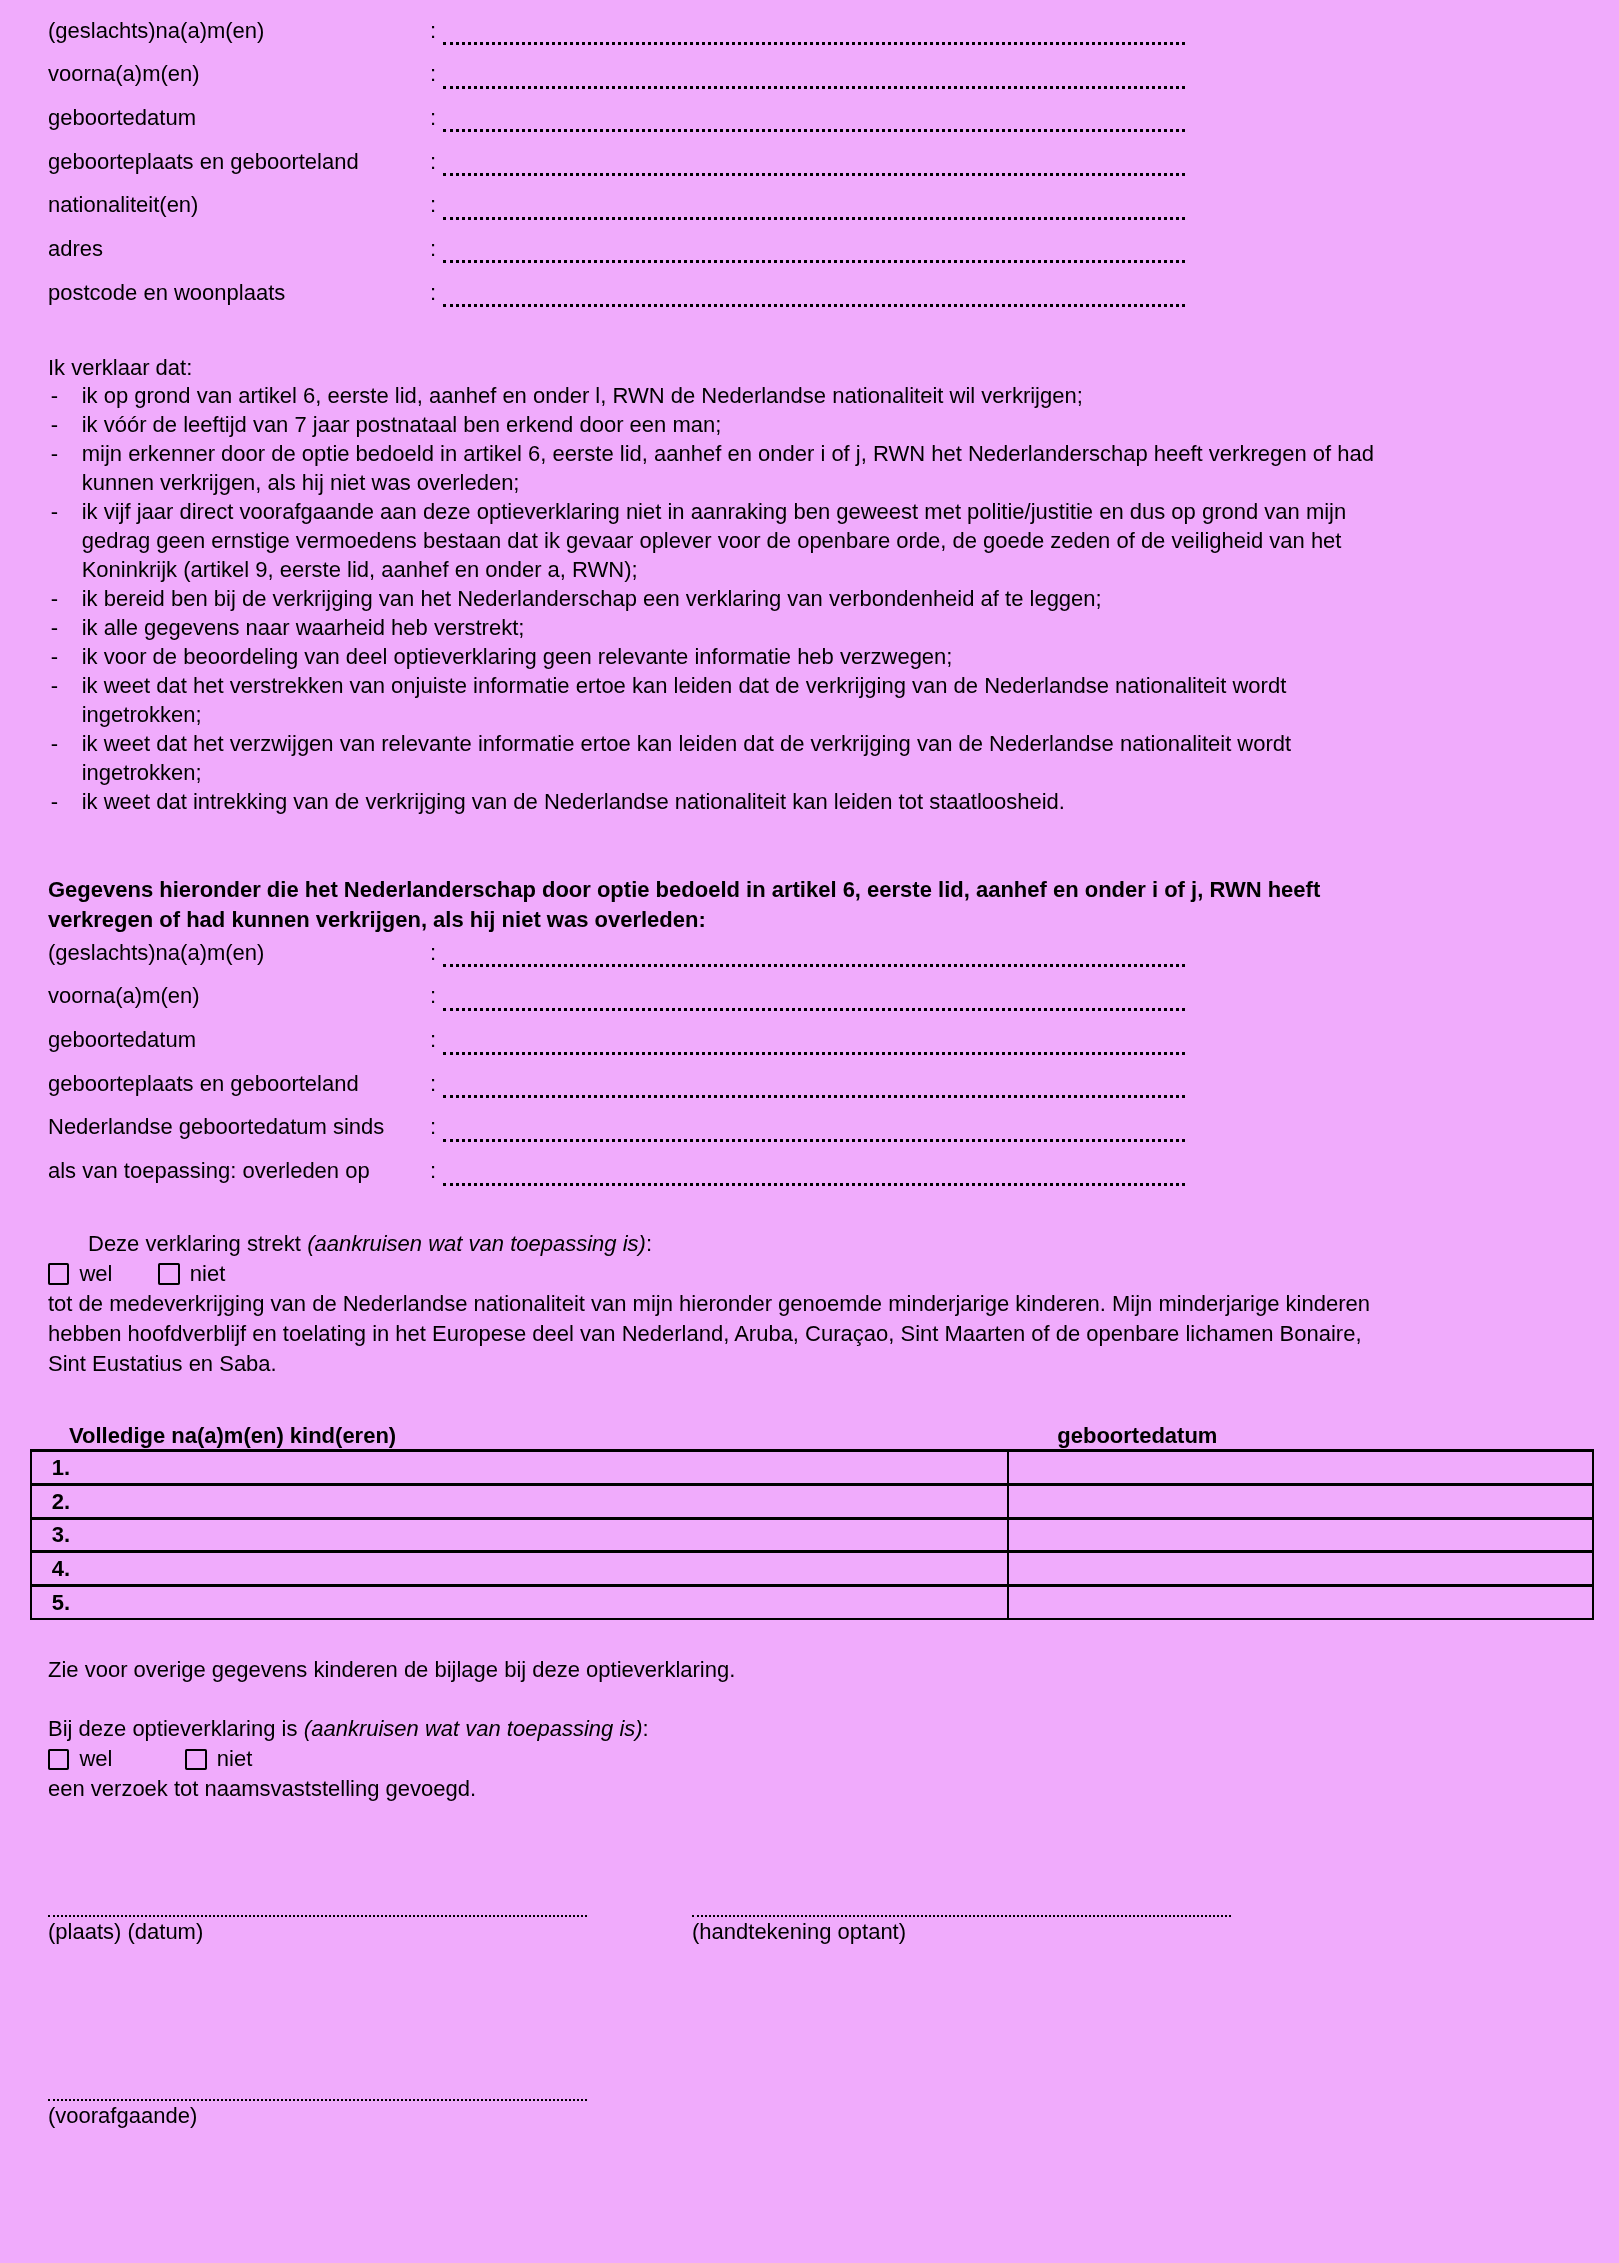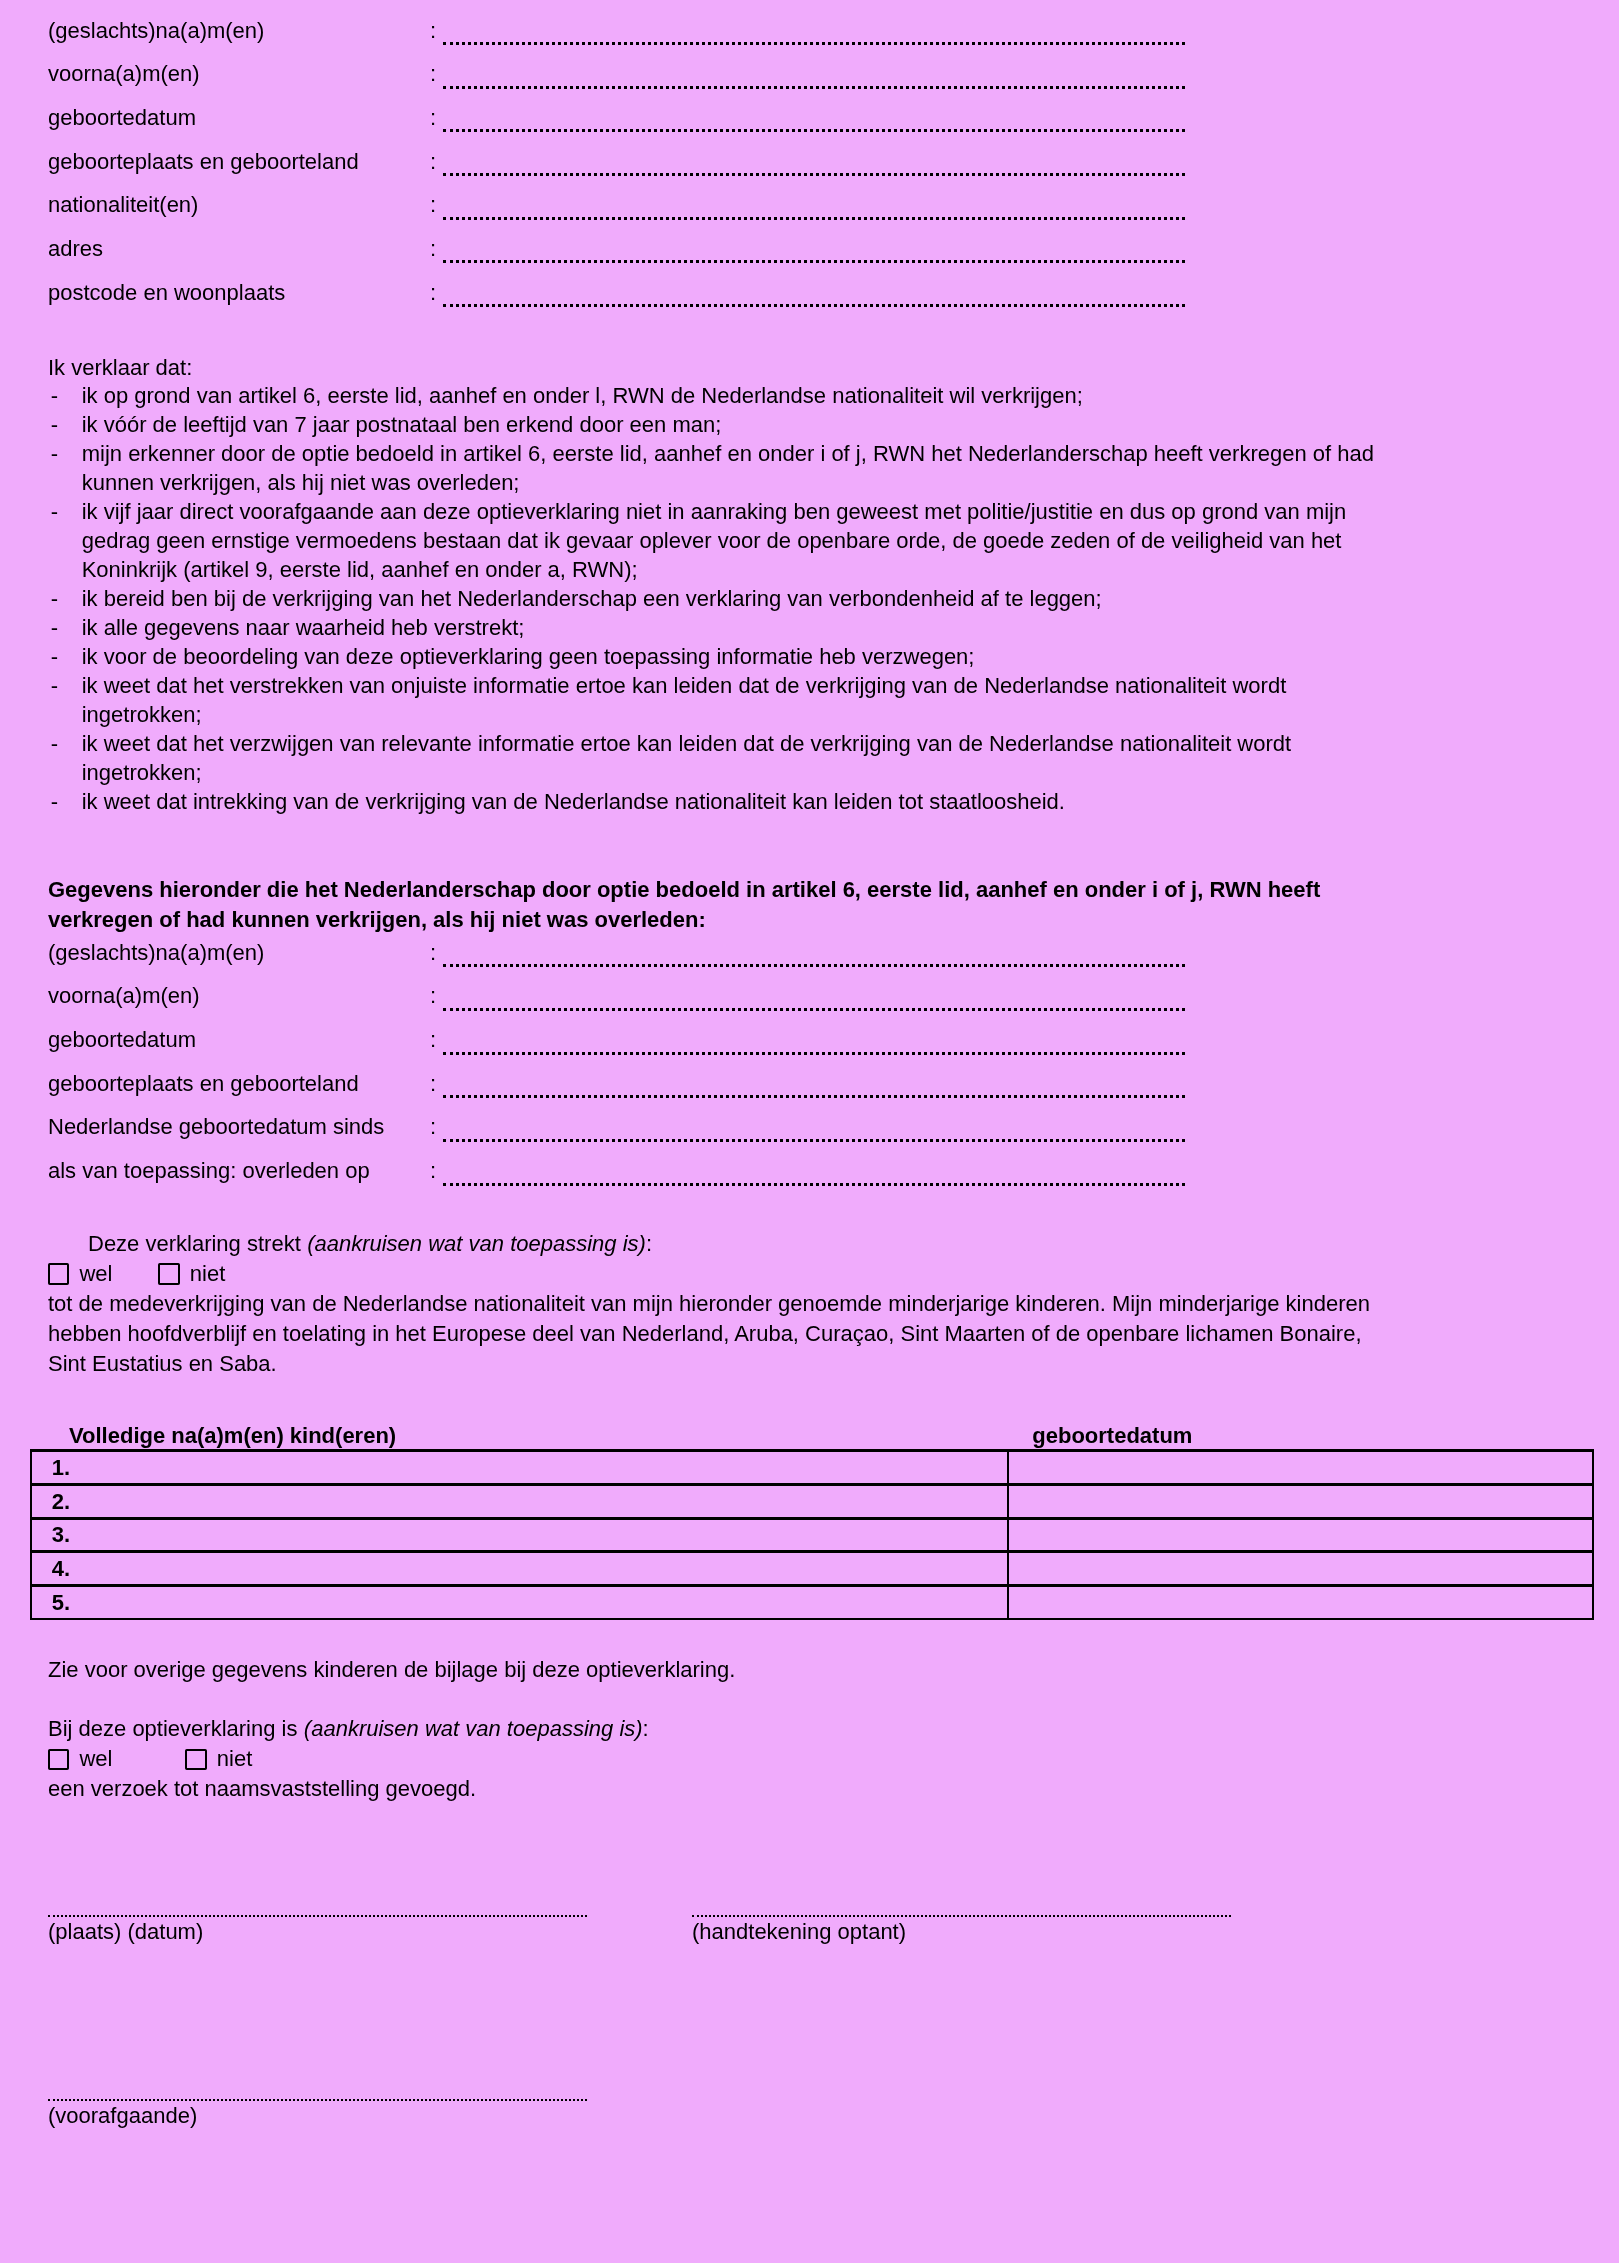--- a/index.html
+++ b/index.html
@@ -50,21 +50,21 @@
     border: 2.7px solid #000;
     border-radius: 1.8px;
     box-sizing: content-box;
     flex: none;
   }
   .cbx-label { margin-left: 10px; }
   .gap-a { margin-left: 46px; }
   .gap-b { margin-left: 73px; }
   .para { white-space: pre-line; line-height: 30px; }
   
-  .kids-header { display: flex; margin-top: 44px; line-height: 25.6px; font-weight: bold; }
+  .kids-header { display: flex; margin-top: 44px; line-height: 25.6px; font-weight: bold; gap: 25px; }
   .kids-header .h1 { width: 977px; flex: none; padding-left: 21px; box-sizing: border-box; }
   .kids-header .h2 { padding-left: 7.3px; }
   .kids-table {
     margin-left: -18.3px;
     width: 1564px;
     border-collapse: collapse;
     table-layout: fixed;
   }
   .kids-table td {
     border: 2.7px solid #000;
@@ -153,21 +153,21 @@
     <div class="bullet">
         <span class="dash">-</span>
         <div class="btext">ik bereid ben bij de verkrijging van het Nederlanderschap een verklaring van verbondenheid af te leggen;</div>
       </div>
     <div class="bullet">
         <span class="dash">-</span>
         <div class="btext">ik alle gegevens naar waarheid heb verstrekt;</div>
       </div>
     <div class="bullet">
         <span class="dash">-</span>
-        <div class="btext">ik voor de beoordeling van deze optieverklaring geen toepassing informatie heb verzwegen;</div>
+        <div class="btext">ik voor de beoordeling van deel optieverklaring geen relevante informatie heb verzwegen;</div>
       </div>
     <div class="bullet">
         <span class="dash">-</span>
         <div class="btext">ik weet dat het verstrekken van onjuiste informatie ertoe kan leiden dat de verkrijging van de Nederlandse nationaliteit wordt
 ingetrokken;</div>
       </div>
     <div class="bullet">
         <span class="dash">-</span>
         <div class="btext">ik weet dat het verzwijgen van relevante informatie ertoe kan leiden dat de verkrijging van de Nederlandse nationaliteit wordt
 ingetrokken;</div>

